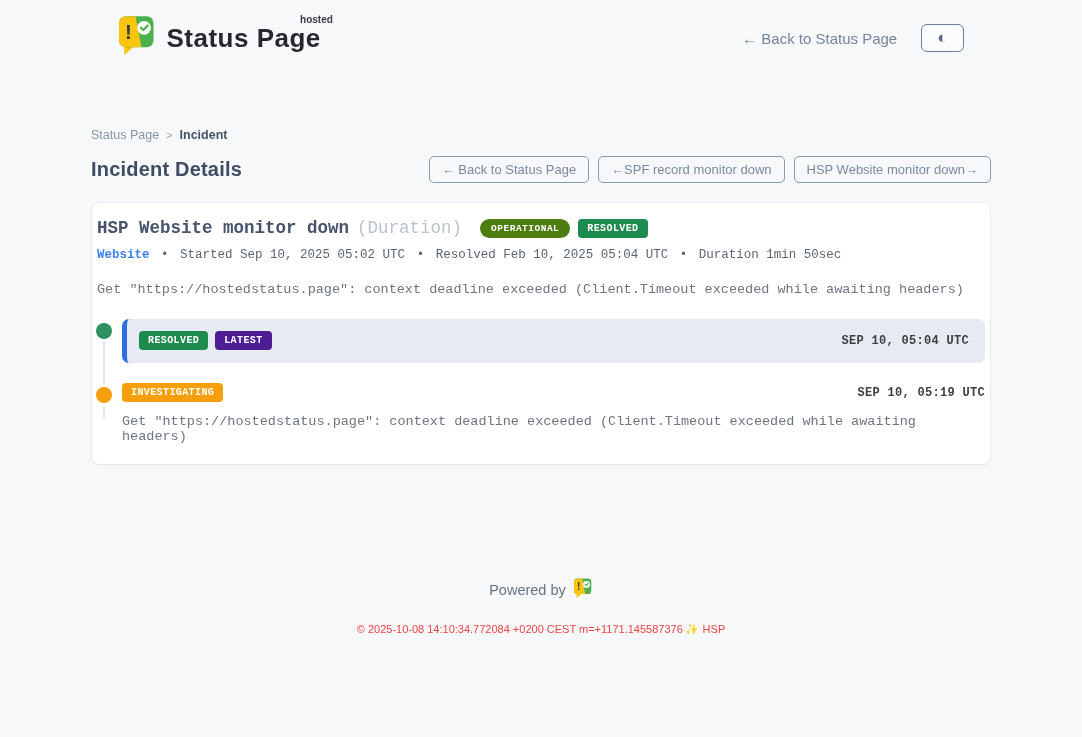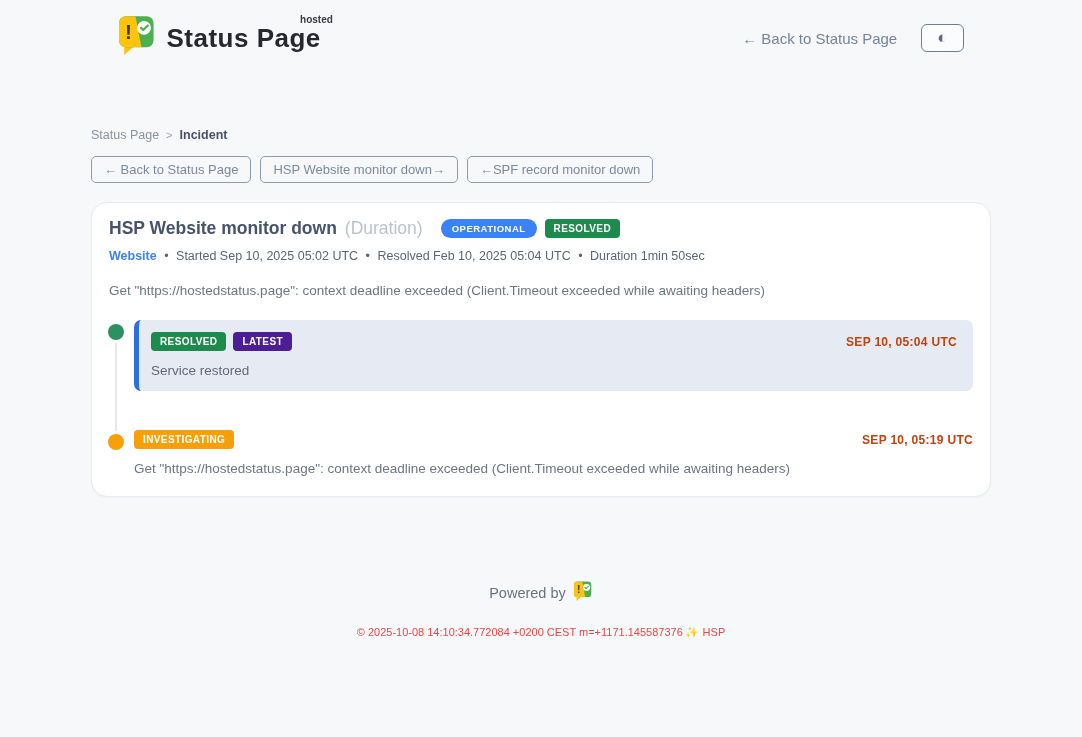--- a/index.html
+++ b/index.html
@@ -32,57 +32,57 @@
   .title-row { margin-top: 14px; display: flex; align-items: center; justify-content: space-between; }
   .page-title { font-size: 20px; font-weight: 700; color: #3f4d64; letter-spacing: 0.2px; }
   .nav-btns { display: flex; gap: 9px; }
   .nav-btn {
     border: 1px solid #8d9bb1; background: transparent; border-radius: 5px;
     color: #7b89a0; font-size: 13px; padding: 5px 12px; cursor: pointer;
     font-family: "Liberation Sans", sans-serif;
   }
   
   .card {
-    margin-top: 19px; background: #ffffff; border: 1px solid #e7eaef; border-radius: 16px;
-    padding: 15px 17px 20px; box-shadow: 0 1px 2px rgba(30,40,60,0.03);
+    margin-top: 19px; background: #ffffff; border: 1px solid #e7eaef; border-radius: 8px;
+    padding: 15px 5px 20px; box-shadow: 0 1px 2px rgba(30,40,60,0.03); font-family: Liberation Mono, monospace;
   }
   .card-title-row { display: flex; align-items: center; gap: 8px; }
   .card-title { font-size: 17.5px; font-weight: 700; color: #47536b; }
   .card-component { font-size: 17.5px; color: #bcc2cc; font-weight: 400; margin-right: 10px; }
   .pill {
     font-size: 9.5px; font-weight: 700; color: #fff; letter-spacing: 0.5px;
     padding: 4px 11px; border-radius: 999px;
   }
   .badge {
     font-size: 10px; font-weight: 700; color: #fff; letter-spacing: 0.4px;
     padding: 4px 9px; border-radius: 4px;
   }
   .meta-line { margin-top: 10px; font-size: 12.5px; color: #5c6575; }
   .meta-line .meta-comp { font-weight: 700; color: #3b82f6; }
   .meta-line .sep { color: #5c6575; margin: 0 4px; }
   .card-desc { margin-top: 20px; font-size: 13.5px; color: #6e7582; }
   
   .timeline { margin-top: 22px; position: relative; }
   .t-rail { position: absolute; left: 6px; top: 14px; bottom: 26px; width: 2px; background: #e4e6ea; }
   .t-entry { position: relative; padding-left: 25px; }
-  .t-entry + .t-entry { margin-top: 39px; }
+  .t-entry + .t-entry { margin-top: 20px; }
   .t-dot {
     position: absolute; left: -1px; top: 4px; width: 16px; height: 16px;
     border-radius: 50%; box-shadow: 0 0 0 3px #ffffff; z-index: 1;
   }
   .t-box {
     background: #e6eaf2; border-left: 5px solid #2b6fe3; border-radius: 7px;
     padding: 12px 16px 13px 12px;
   }
   .t-head { display: flex; align-items: center; gap: 7px; }
-  .t-time { margin-left: auto; font-size: 12px; font-weight: 600; color: #c2410c; letter-spacing: 0.3px; }
+  .t-time { margin-left: auto; font-size: 12px; font-weight: 600; color: #404040; letter-spacing: 0.3px; }
   .t-msg { margin-top: 12px; font-size: 13.5px; color: #61697a; }
   .t-entry.plain .t-msg { margin-top: 12px; color: #6e7582; }
   
-  .footer { margin-top: 84px; text-align: center; }
+  .footer { margin-top: 113px; text-align: center; }
   .powered { display: flex; align-items: center; justify-content: center; gap: 8px; font-size: 14.5px; color: #6a7280; }
   .copyright { margin-top: 21px; font-size: 11px; color: #ef4444; }
 </style>
 </head>
 <body>
 
 <div class="header">
   <div class="logo">
     <span>
       <svg width="38" height="44" viewBox="0 0 44 46">
@@ -112,33 +112,34 @@
 
 <div class="container">
 
   <div class="breadcrumb">
     <span class="crumb-root">Status Page</span>
     <span class="crumb-sep">&gt;</span>
     <span class="crumb-current">Incident</span>
   </div>
 
   <div class="title-row">
+    <h1 class="page-title">Incident Details</h1>
     <div class="nav-btns">
       <button class="nav-btn">← Back to Status Page</button>
+      <button class="nav-btn">←SPF record monitor down</button>
       <button class="nav-btn">HSP Website monitor down→</button>
-      <button class="nav-btn">←SPF record monitor down</button>
     </div>
   </div>
 
   <div class="card">
 
     <div class="card-title-row">
       <span class="card-title">HSP Website monitor down</span>
       <span class="card-component">(Duration)</span>
-      <span class="pill" style="background:#3b82f6">OPERATIONAL</span>
+      <span class="pill" style="background:#4d7c0f">OPERATIONAL</span>
       <span class="badge" style="background:#1d8a4e">RESOLVED</span>
     </div>
 
     <div class="meta-line">
       <span class="meta-comp">Website</span>
       <span class="sep">•</span>
       <span>Started Sep 10, 2025 05:02 UTC</span>
       <span class="sep">•</span>
       <span>Resolved Feb 10, 2025 05:04 UTC</span>
       <span class="sep">•</span>
@@ -151,21 +152,20 @@
       <div class="t-rail"></div>
 
       <div class="t-entry">
         <span class="t-dot" style="background:#2d9060"></span>
         <div class="t-box">
           <div class="t-head">
             <span class="badge" style="background:#1d8a4e">RESOLVED</span>
             <span class="badge" style="background:#4c1d95">LATEST</span>
             <span class="t-time">SEP 10, 05:04 UTC</span>
           </div>
-          <div class="t-msg">Service restored</div>
         </div>
       </div>
 
       <div class="t-entry plain">
         <span class="t-dot" style="background:#f79f09"></span>
         <div>
           <div class="t-head">
             <span class="badge" style="background:#f79f09">INVESTIGATING</span>
             <span class="t-time">SEP 10, 05:19 UTC</span>
           </div>

